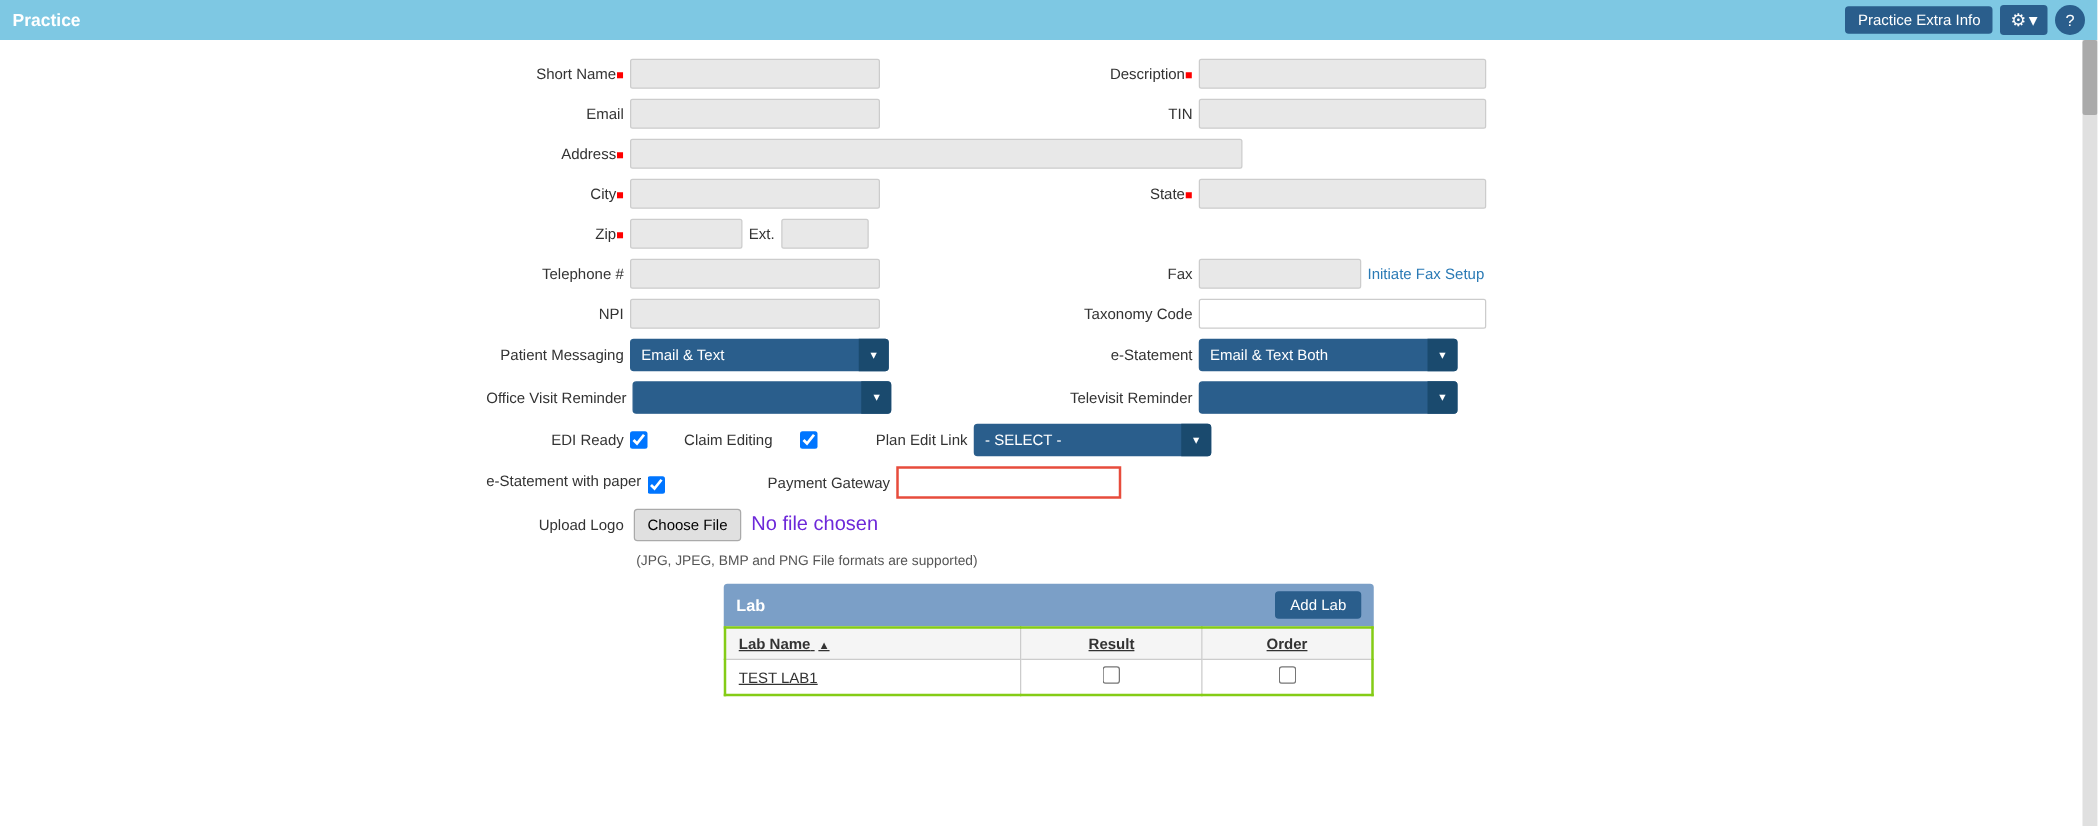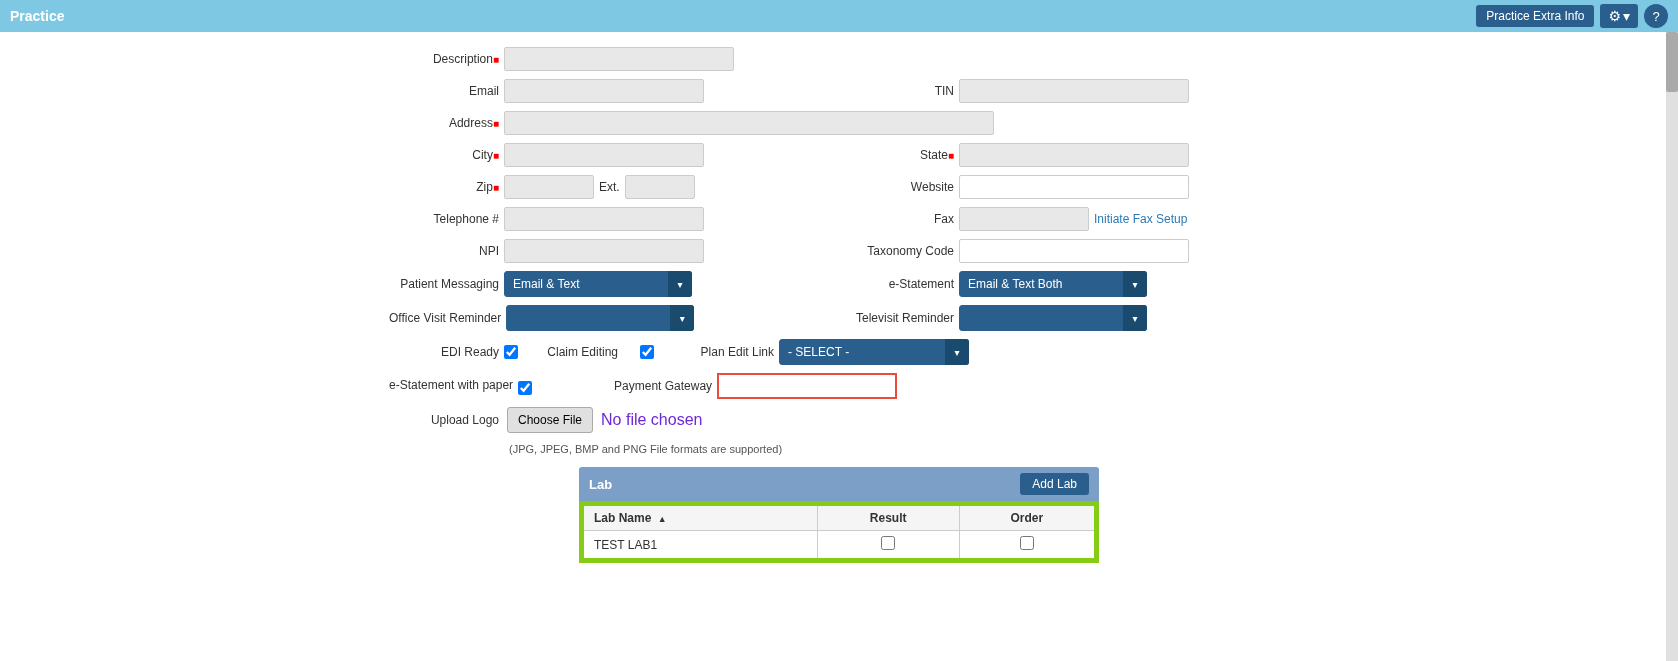--- a/index.html
+++ b/index.html
@@ -119,21 +119,21 @@
 
     .custom-select {
       background: #2a5e8c;
       color: #fff;
       border: 1px solid #2a5e8c;
       padding: 3px 25px 3px 8px;
       border-radius: 3px;
       font-size: 12px;
       height: 26px;
       cursor: pointer;
-      width: 188px;
+      width: 207px;
       appearance: none;
     }
 
     .select-arrow {
       position: absolute;
       right: 0;
       top: 0;
       bottom: 0;
       width: 24px;
       background: #1a4a6e;
@@ -224,21 +224,22 @@
       border: none;
       padding: 4px 12px;
       border-radius: 3px;
       cursor: pointer;
       font-size: 12px;
     }
 
     .lab-table {
       width: 100%;
       border-collapse: collapse;
-      border: 5px solid #84cc16;
+      border: 2px solid #84cc16;
+      text-decoration: underline;
     }
 
     .lab-table th {
       background: #f5f5f5;
       border: 1px solid #ccc;
       padding: 5px 10px;
       text-align: center;
       font-size: 12px;
       color: #333;
     }
@@ -311,20 +312,26 @@
     </button>
   </div>
 </div>
 
 <div class="main-content">
   <div class="form-container">
 
     <div class="form-row">
       <div class="form-group">
         <label class="form-label">
+          <span>Short Name</span><span class="required-dot">■</span>
+        </label>
+        <input type="text" class="form-input form-input-wide" style="background: rgb(232, 232, 232); width: 200px;">
+      </div>
+      <div class="form-group">
+        <label class="form-label">
           <span>Description</span><span class="required-dot">■</span>
         </label>
         <input type="text" class="form-input" style="background: rgb(232, 232, 232); width: 230px;">
       </div>
     </div>
 
     <div class="form-row">
       <div class="form-group">
         <label class="form-label">Email</label>
         <input type="text" class="form-input form-input-wide" style="width: 200px;">
@@ -360,24 +367,20 @@
     </div>
 
     <div class="form-row">
       <div class="form-group">
         <label class="form-label">
           <span>Zip</span><span class="required-dot">■</span>
         </label>
         <input type="text" class="form-input" style="background: rgb(232, 232, 232); width: 90px;">
         <span class="ext-label">Ext.</span>
         <input type="text" class="form-input" style="background: rgb(232, 232, 232); width: 70px;">
-      </div>
-      <div class="form-group">
-        <label class="form-label">Website</label>
-        <input type="text" class="form-input" style="background: rgb(255, 255, 255); width: 230px;">
       </div>
     </div>
 
     <div class="form-row">
       <div class="form-group">
         <label class="form-label">Telephone #</label>
         <input type="text" class="form-input" style="background: rgb(232, 232, 232); width: 200px;">
       </div>
       <div class="form-group">
         <label class="form-label">Fax</label>

